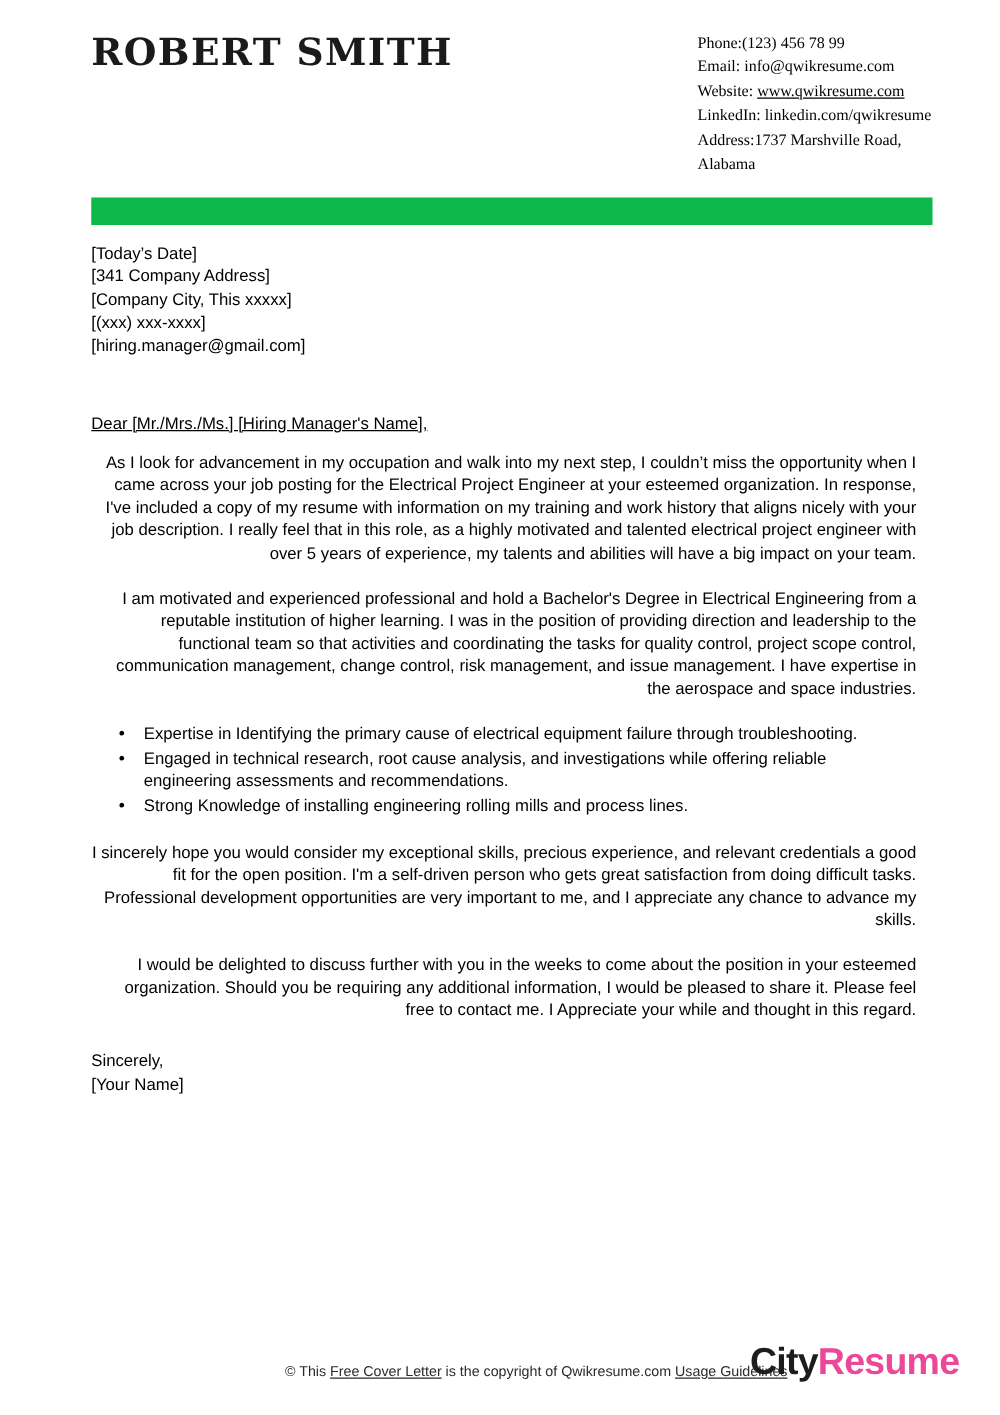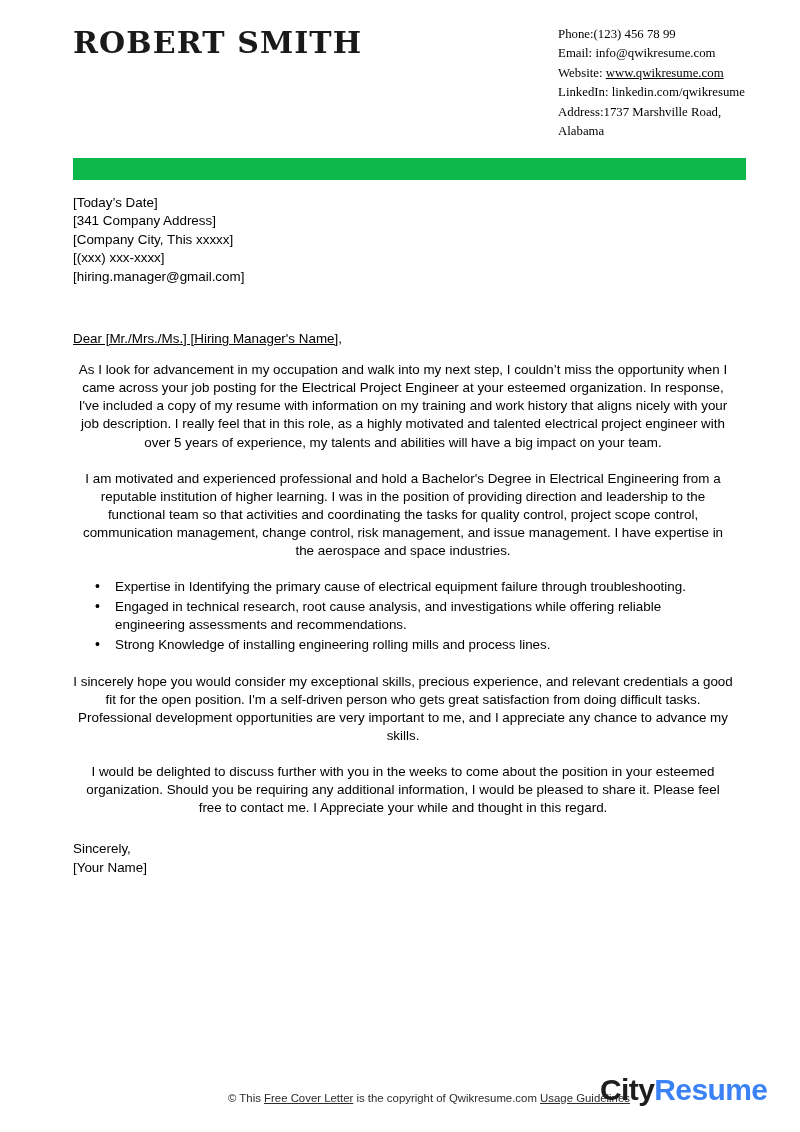--- a/index.html
+++ b/index.html
@@ -96,21 +96,21 @@
   .recipient div { line-height: 1.38; }
 
   .salutation {
     margin-top: 44px !important;
     margin-bottom: 13px !important;
     text-decoration: underline;
   }
 
   .para {
     margin-bottom: 18px !important;
-    text-align: center;
+    text-align: right;
   }
 
   ul.bullets {
     margin: 16px 0 18px 0;
     padding-left: 42px;
     list-style: none;
   }
   ul.bullets li {
     position: relative;
     margin-bottom: 2px;
@@ -150,21 +150,21 @@
     left: 600px;
     top: 1px;
     font-size: 30px;
     font-weight: bold;
     font-family: "Liberation Sans", sans-serif;
     letter-spacing: -0.6px;
     white-space: nowrap;
     line-height: 1;
   }
   .logo .qwik { color: #1d1d1d; }
-  .logo .resume { color: #3b82f6; }
+  .logo .resume { color: #ec4899; }
 </style>
 </head>
 <body>
 
 <div class="page">
 
   <div class="header">
     <div class="identity">
       <h1 class="name">ROBERT SMITH</h1>
     </div>

